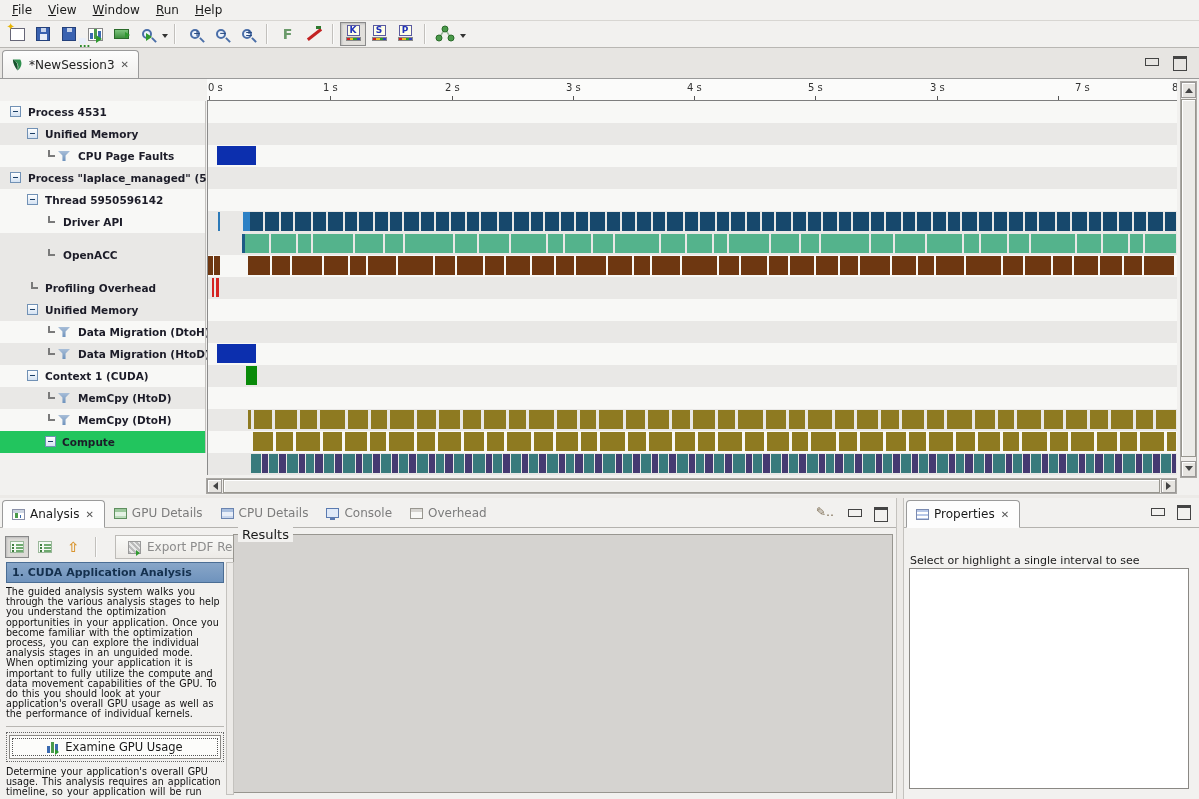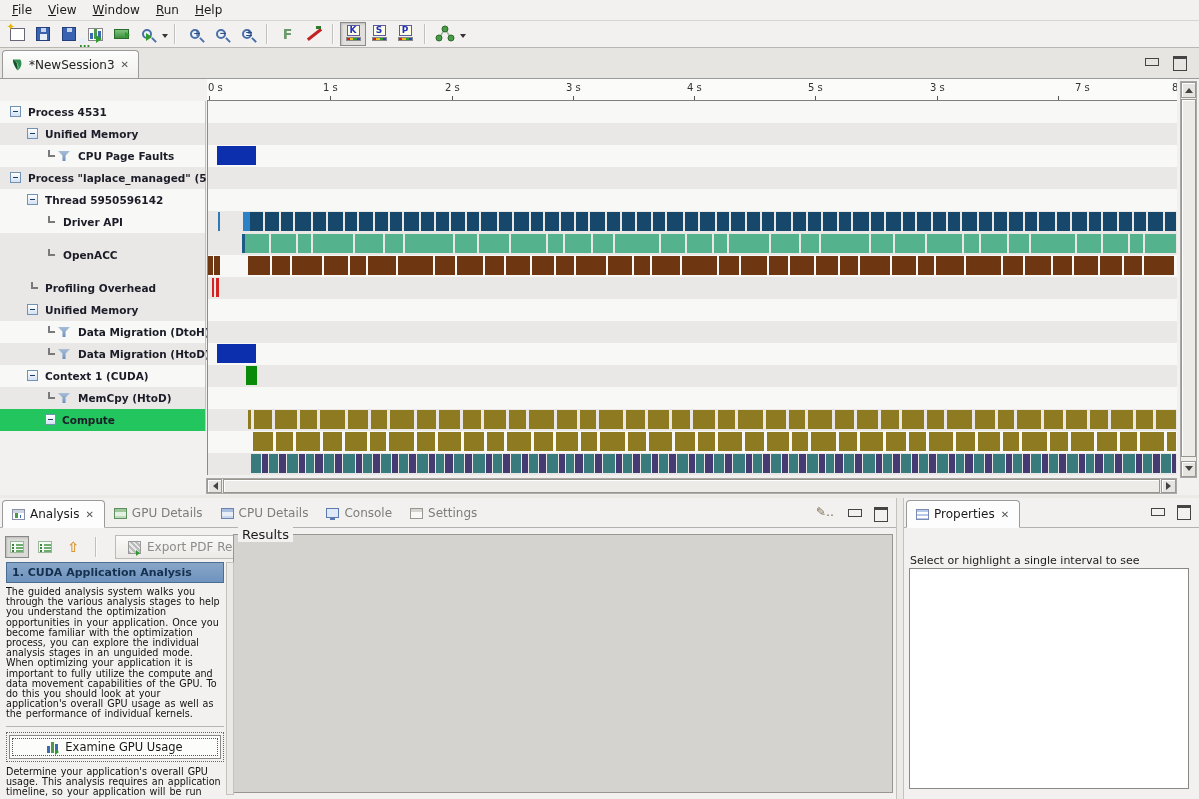--- a/index.html
+++ b/index.html
@@ -303,20 +303,25 @@
           <div class="lbl" style="left: 78px; top: 4.5px;">Data Migration (HtoD)</div>
         </div>
         <div class="tl-label-row" style="height: 22px; background: rgb(248, 248, 246);">
           <div class="expander" style="top: 5px; left: 27px;"></div>
           <div class="lbl" style="left: 45px; top: 4.5px;">Context 1 (CUDA)</div>
         </div>
         <div class="tl-label-row" style="height: 22px; background: rgb(233, 232, 230);">
           <div class="elbow" style="top: 5px; left: 48px;"></div>
           <div class="funnel" style="top: 6px; left: 58px;"></div>
           <div class="lbl" style="left: 78px; top: 4.5px;">MemCpy (HtoD)</div>
+        </div>
+        <div class="tl-label-row" style="height: 22px; background: rgb(248, 248, 246);">
+          <div class="elbow" style="top: 5px; left: 48px;"></div>
+          <div class="funnel" style="top: 6px; left: 58px;"></div>
+          <div class="lbl" style="left: 78px; top: 4.5px;">MemCpy (DtoH)</div>
         </div>
         <div class="tl-label-row" style="height: 22px; background: #22c55e;">
           <div class="expander" style="top: 5px; left: 45px;"></div>
           <div class="lbl" style="left: 62px; top: 4.5px;">Compute</div>
         </div>
       </div>
     <div class="tl-rows" id="tlRows">
         <div class="tl-row" style="height: 22px; background: rgb(248, 248, 246);">
           <div class="tl-lane" style="height: 22px;"></div>
         </div>
@@ -732,21 +737,21 @@
         <div class="etab">
           <span class="icn icn-cpu"></span>
           <span>CPU Details</span>
         </div>
         <div class="etab">
           <span class="icn icn-console"></span>
           <span>Console</span>
         </div>
         <div class="etab">
           <span class="icn icn-settings"></span>
-          <span>Settings</span>
+          <span>Overhead</span>
         </div>
         <div style="position:absolute; right:10px; top:7px; display:flex; gap:14px; align-items:center;">
         <span class="pencil">✎‥</span>
         <span class="win-min"></span>
         <span class="win-max"></span>
       </div>
     </div>
     <div class="an-toolbar">
       <span class="sqbtn pressed">
           <span class="icn-list"></span>

